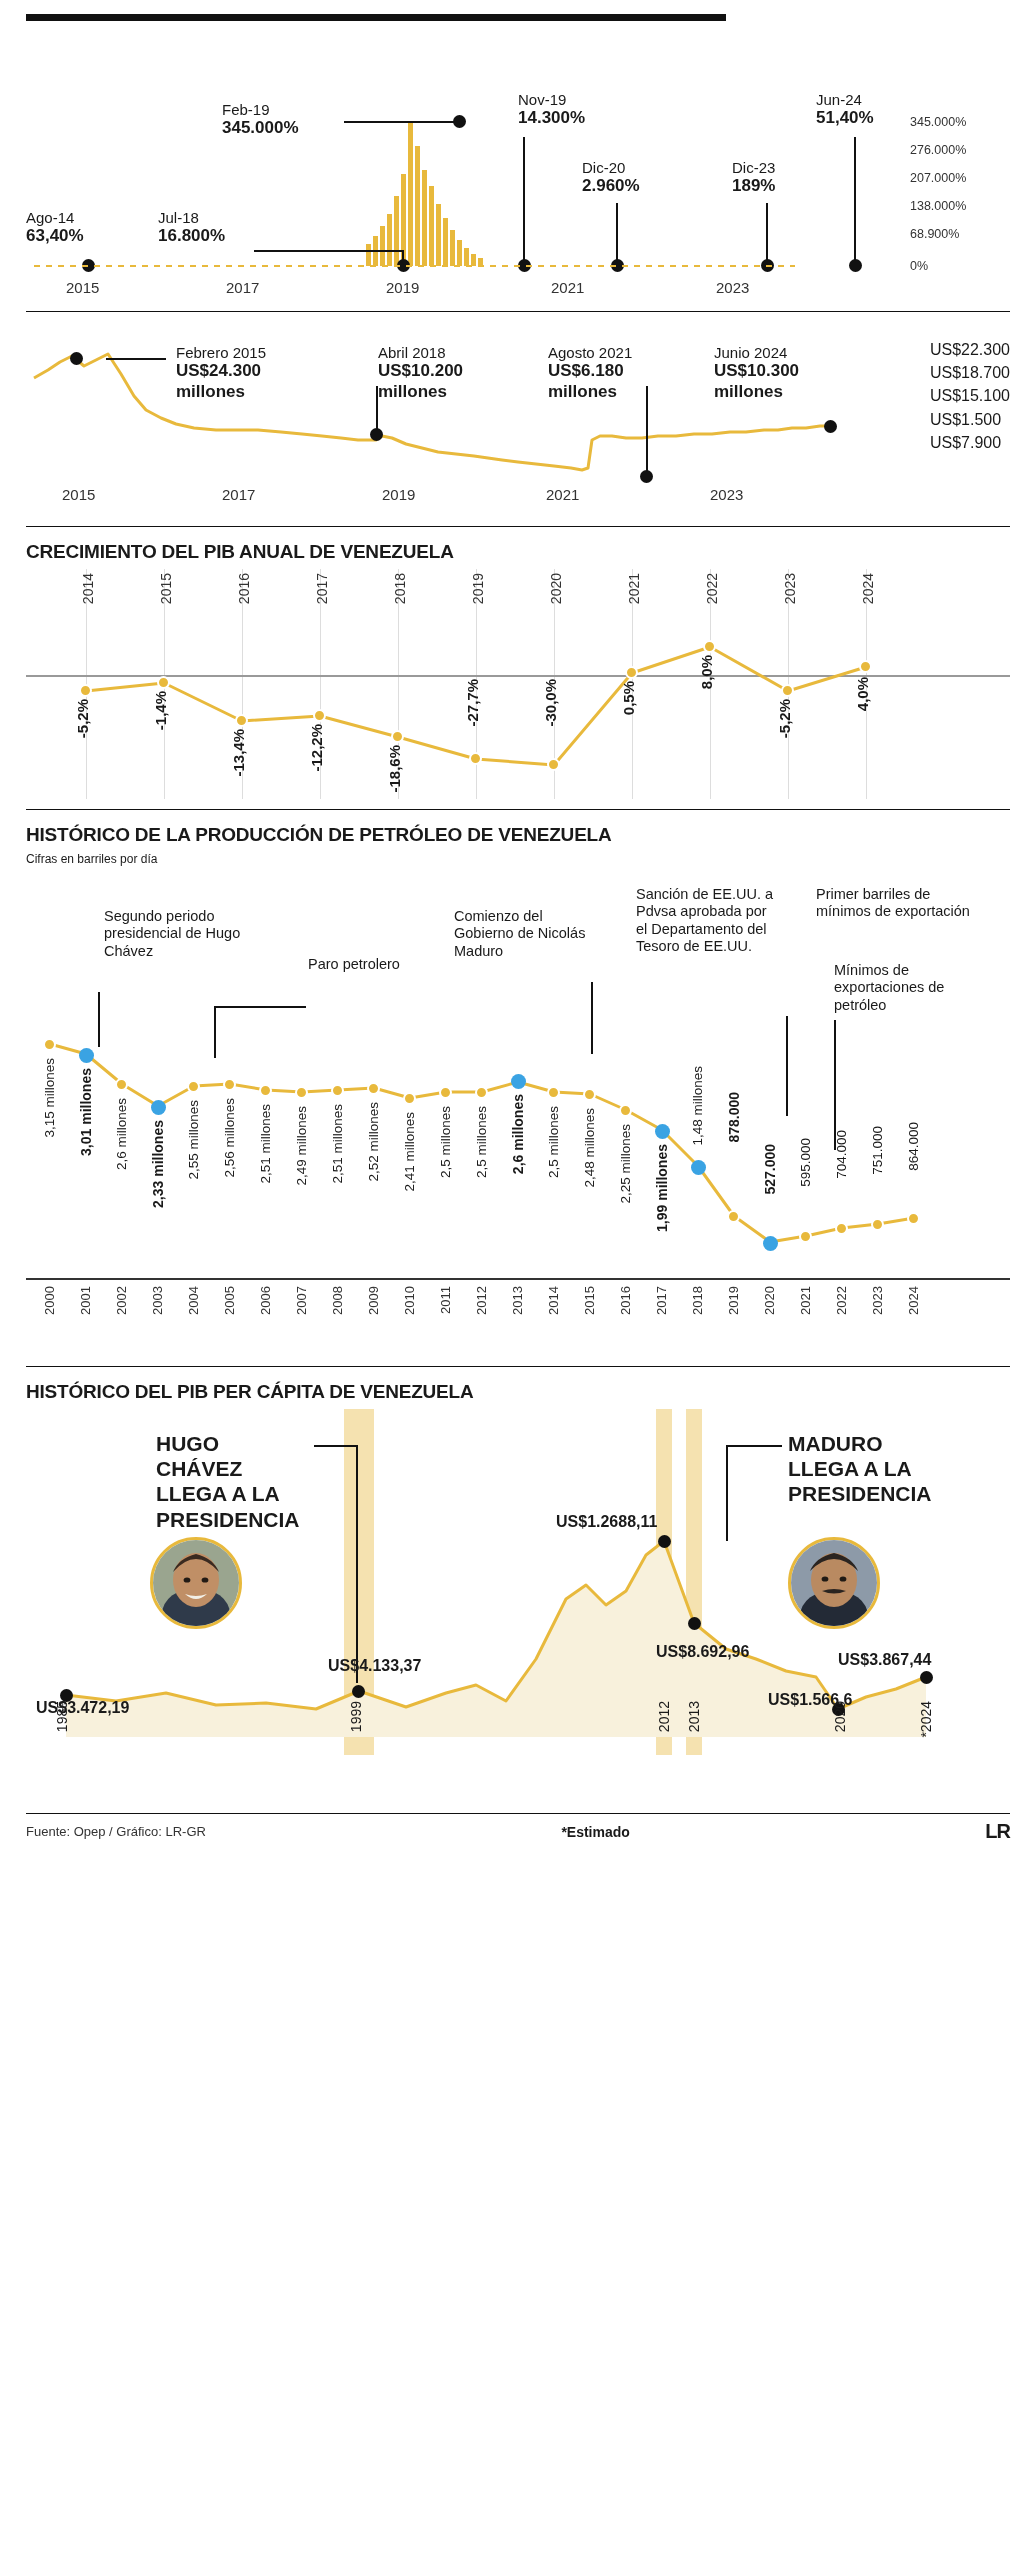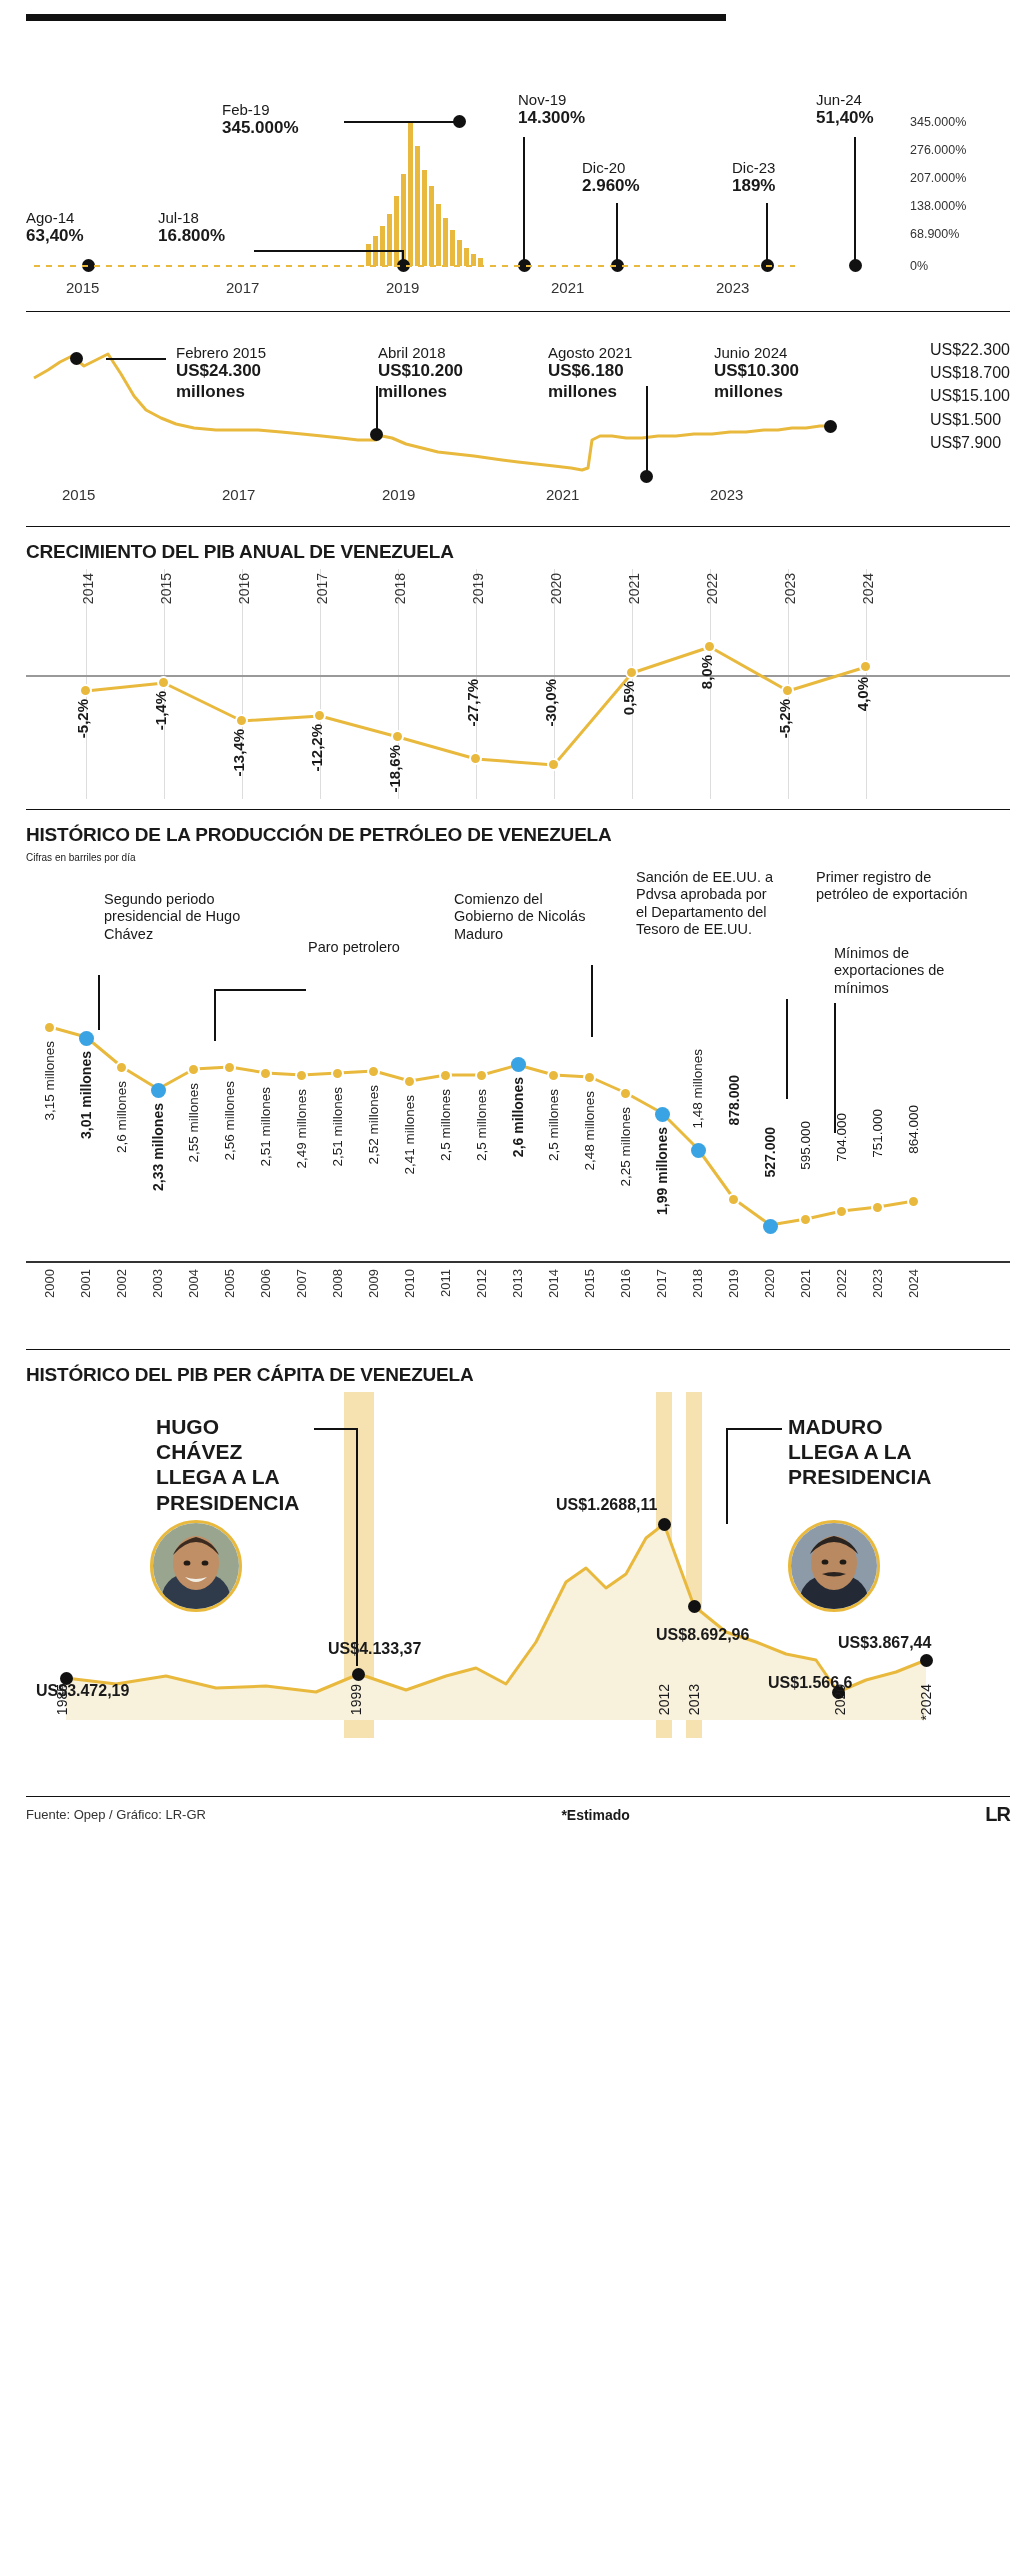--- a/index.html
+++ b/index.html
@@ -308,30 +308,30 @@
     <div class="valv" style="left:516px;top:110px;">-30,0%</div>
     <div class="valv" style="left:594px;top:112px;">0,5%</div>
     <div class="valv" style="left:672px;top:86px;">8,0%</div>
     <div class="valv" style="left:750px;top:130px;">-5,2%</div>
     <div class="valv" style="left:828px;top:108px;">4,0%</div>
   </div>
 
   <div class="section-rule"></div>
 
   <h2 class="section-title">HISTÓRICO DE LA PRODUCCIÓN DE PETRÓLEO DE VENEZUELA</h2>
-  <div style="font-size:10px;margin-bottom:6px;">Cifras en barriles por día</div>
+  <div style="font-size:12px;margin-bottom:20px;">Cifras en barriles por día</div>
 
   <div class="chart" id="oil">
 
     <div class="note" style="left:78px;top:22px;width:150px;">Segundo periodo presidencial de Hugo Chávez</div>
     <div class="note" style="left:282px;top:70px;width:110px;">Paro petrolero</div>
     <div class="note" style="left:428px;top:22px;width:140px;">Comienzo del Gobierno de Nicolás Maduro</div>
     <div class="note" style="left:610px;top:0px;width:140px;">Sanción de EE.UU. a Pdvsa aprobada por el Departamento del Tesoro de EE.UU.</div>
-    <div class="note" style="left:790px;top:0px;width:160px;">Primer registro de petróleo de exportación</div>
-    <div class="note" style="left:808px;top:76px;width:140px;">Mínimos de exportaciones de mínimos</div>
+    <div class="note" style="left:790px;top:0px;width:160px;">Primer barriles de mínimos de exportación</div>
+    <div class="note" style="left:808px;top:76px;width:140px;">Mínimos de exportaciones de petróleo</div>
 
     <div class="ann-leader" style="left:72px;top:106px;width:2px;height:55px;"></div>
     <div class="ann-leader" style="left:188px;top:120px;width:92px;height:2px;"></div>
     <div class="ann-leader" style="left:188px;top:120px;width:2px;height:52px;"></div>
     <div class="ann-leader" style="left:565px;top:96px;width:2px;height:72px;"></div>
     <div class="ann-leader" style="left:760px;top:130px;width:2px;height:100px;"></div>
     <div class="ann-leader" style="left:808px;top:134px;width:2px;height:130px;"></div>
 
     <svg width="940" height="300" viewBox="0 0 940 300" style="position:absolute;left:0;top:120px;">
       <polyline points="24,38 60,48 96,78 132,100 168,80 204,78 240,84 276,86 312,84 348,82 384,92 420,86 456,86 492,76 528,86 564,88 600,104 636,124 672,160 708,210 744,236 780,230 816,222 852,218 888,212" fill="none" stroke="#e8b93c" stroke-width="3" stroke-linejoin="round"></polyline>

